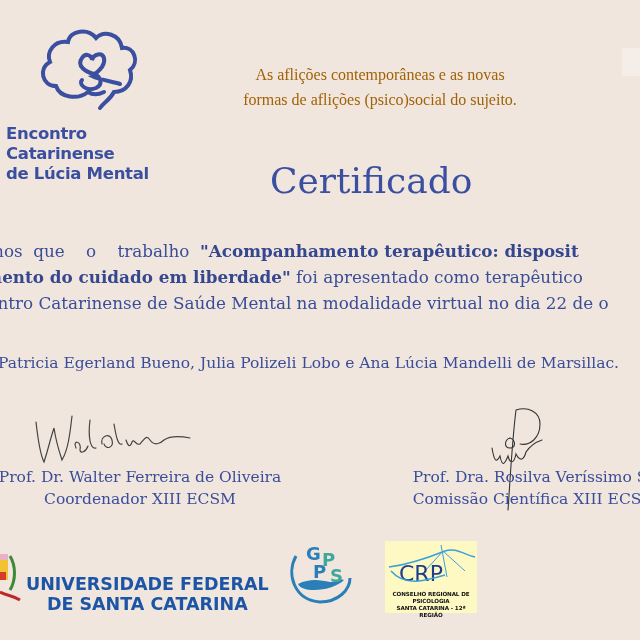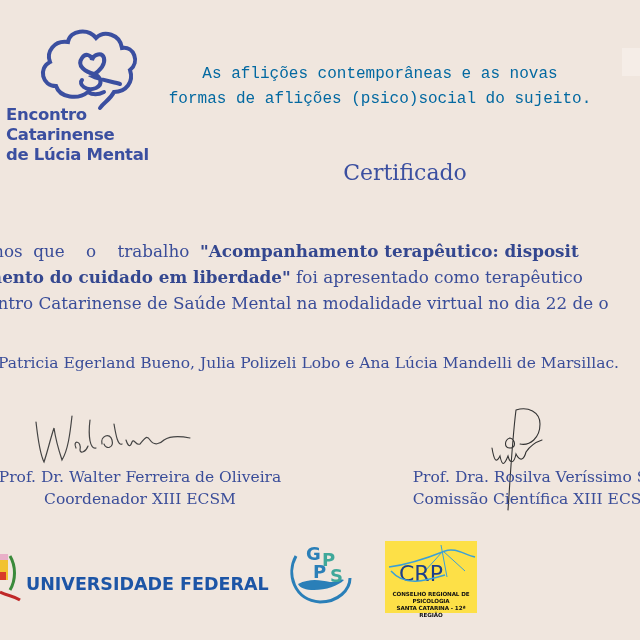--- a/index.html
+++ b/index.html
@@ -4,32 +4,32 @@
 <style>
   html, body { margin:0; padding:0; }
   body {
     width:640px; height:640px; overflow:hidden; position:relative;
     background:#f0e6de;
     color:#3a4e9a;
   }
   .abs { position:absolute; }
   .logo-svg { left:30px; top:22px; }
   .logo-text {
-    left:6px; top:105px;
+    left:6px; top:124px;
     font-family:"DejaVu Sans", sans-serif; font-weight:bold;
     color:#3b4fa0; font-size:16.5px; line-height:20px; letter-spacing:-0.3px;
   }
   .theme {
     left:160px; top:62px; width:440px; text-align:center;
-    font-family:Liberation Mono, monospace; font-size:16px; line-height:25px;
-    color:#0369a1;
+    font-family:Liberation Serif, serif; font-size:16px; line-height:25px;
+    color:#a16207;
   }
   .title {
-    left:270px; top:160px; width:270px; text-align:center;
-    font-family:"DejaVu Serif", serif; font-size:22px; color:#3b4fa0;
+    left:270px; top:160px; width:270px; 
+    font-family:"DejaVu Serif", serif; font-size:36px; color:#3b4fa0;
   }
   .body-text {
     left:-22px; top:238px; width:760px;
     font-family:"DejaVu Serif", serif; font-size:16.8px; line-height:26px;
     color:#3a4d99; white-space:nowrap;
   }
   .body-text b { color:#34478f; }
   .authors {
     left:-2px; top:354px; white-space:nowrap;
     font-family:"DejaVu Serif", serif; font-size:15.5px; color:#3a4d99;
@@ -39,21 +39,21 @@
     color:#3a4d99; text-align:center; white-space:nowrap;
   }
   .sig1 { left:-20px; top:466px; width:320px; }
   .sig2 { left:370px; top:466px; width:330px; }
   .ufsc-text {
     left:26px; top:550px;
     font-family:"DejaVu Sans", sans-serif; font-weight:bold;
     color:#1d55a6; font-size:17.5px; line-height:20px; text-align:center;margin-top:24px;
   }
   .crp-box {
-    left:385px; top:541px; width:92px; height:72px; background:#fde047;
+    left:385px; top:541px; width:92px; height:72px; background:#fef9c3;
   }
   .crp-caption {
     position:absolute; left:2px; top:50px; width:88px; text-align:center;
     font-family:"DejaVu Sans", sans-serif; font-weight:bold; font-size:5.6px; line-height:7px;
     color:#111; letter-spacing:-0.1px;
   }
   .corner-mark { left:622px; top:48px; width:18px; height:28px; background:#f5ede7; }
 </style>
 </head>
 <body>
@@ -104,20 +104,21 @@
 
 <svg class="abs" style="left:0;top:550px" width="22" height="55" viewBox="0 0 22 55">
   <rect x="0" y="4" width="8" height="6" fill="#e9b0c8"></rect>
   <rect x="0" y="10" width="8" height="20" fill="#f2c230"></rect>
   <rect x="0" y="22" width="6" height="8" fill="#d83a2a"></rect>
   <path d="M10 6 C16 16 16 30 10 40" fill="none" stroke="#3a8a3a" stroke-width="3"></path>
   <path d="M0 42 C8 46 14 46 20 50" fill="none" stroke="#c02828" stroke-width="3"></path>
 </svg>
 <div class="abs ufsc-text">
   <div>UNIVERSIDADE FEDERAL</div>
+  <div>DE SANTA CATARINA</div>
 </div>
 
 <svg class="abs" style="left:286px;top:538px" width="70" height="70" viewBox="0 0 70 70">
   <path d="M10 18 C0 36 8 62 34 64 C52 64 64 52 64 40" fill="none" stroke="#2a7fb8" stroke-width="3"></path>
   <path d="M12 46 C24 40 34 42 44 44 C50 44 56 40 58 42 C52 48 40 52 28 52 C20 52 14 50 12 46 Z" fill="#2a7fb8"></path>
   <text x="20" y="22" font-family="DejaVu Sans, sans-serif" font-weight="bold" font-size="18" fill="#2a7fb8">G</text>
   <text x="36" y="28" font-family="DejaVu Sans, sans-serif" font-weight="bold" font-size="18" fill="#3fa89a">P</text>
   <text x="27" y="40" font-family="DejaVu Sans, sans-serif" font-weight="bold" font-size="18" fill="#2a7fb8">P</text>
   <text x="44" y="44" font-family="DejaVu Sans, sans-serif" font-weight="bold" font-size="18" fill="#3fa89a">S</text>
 </svg>

